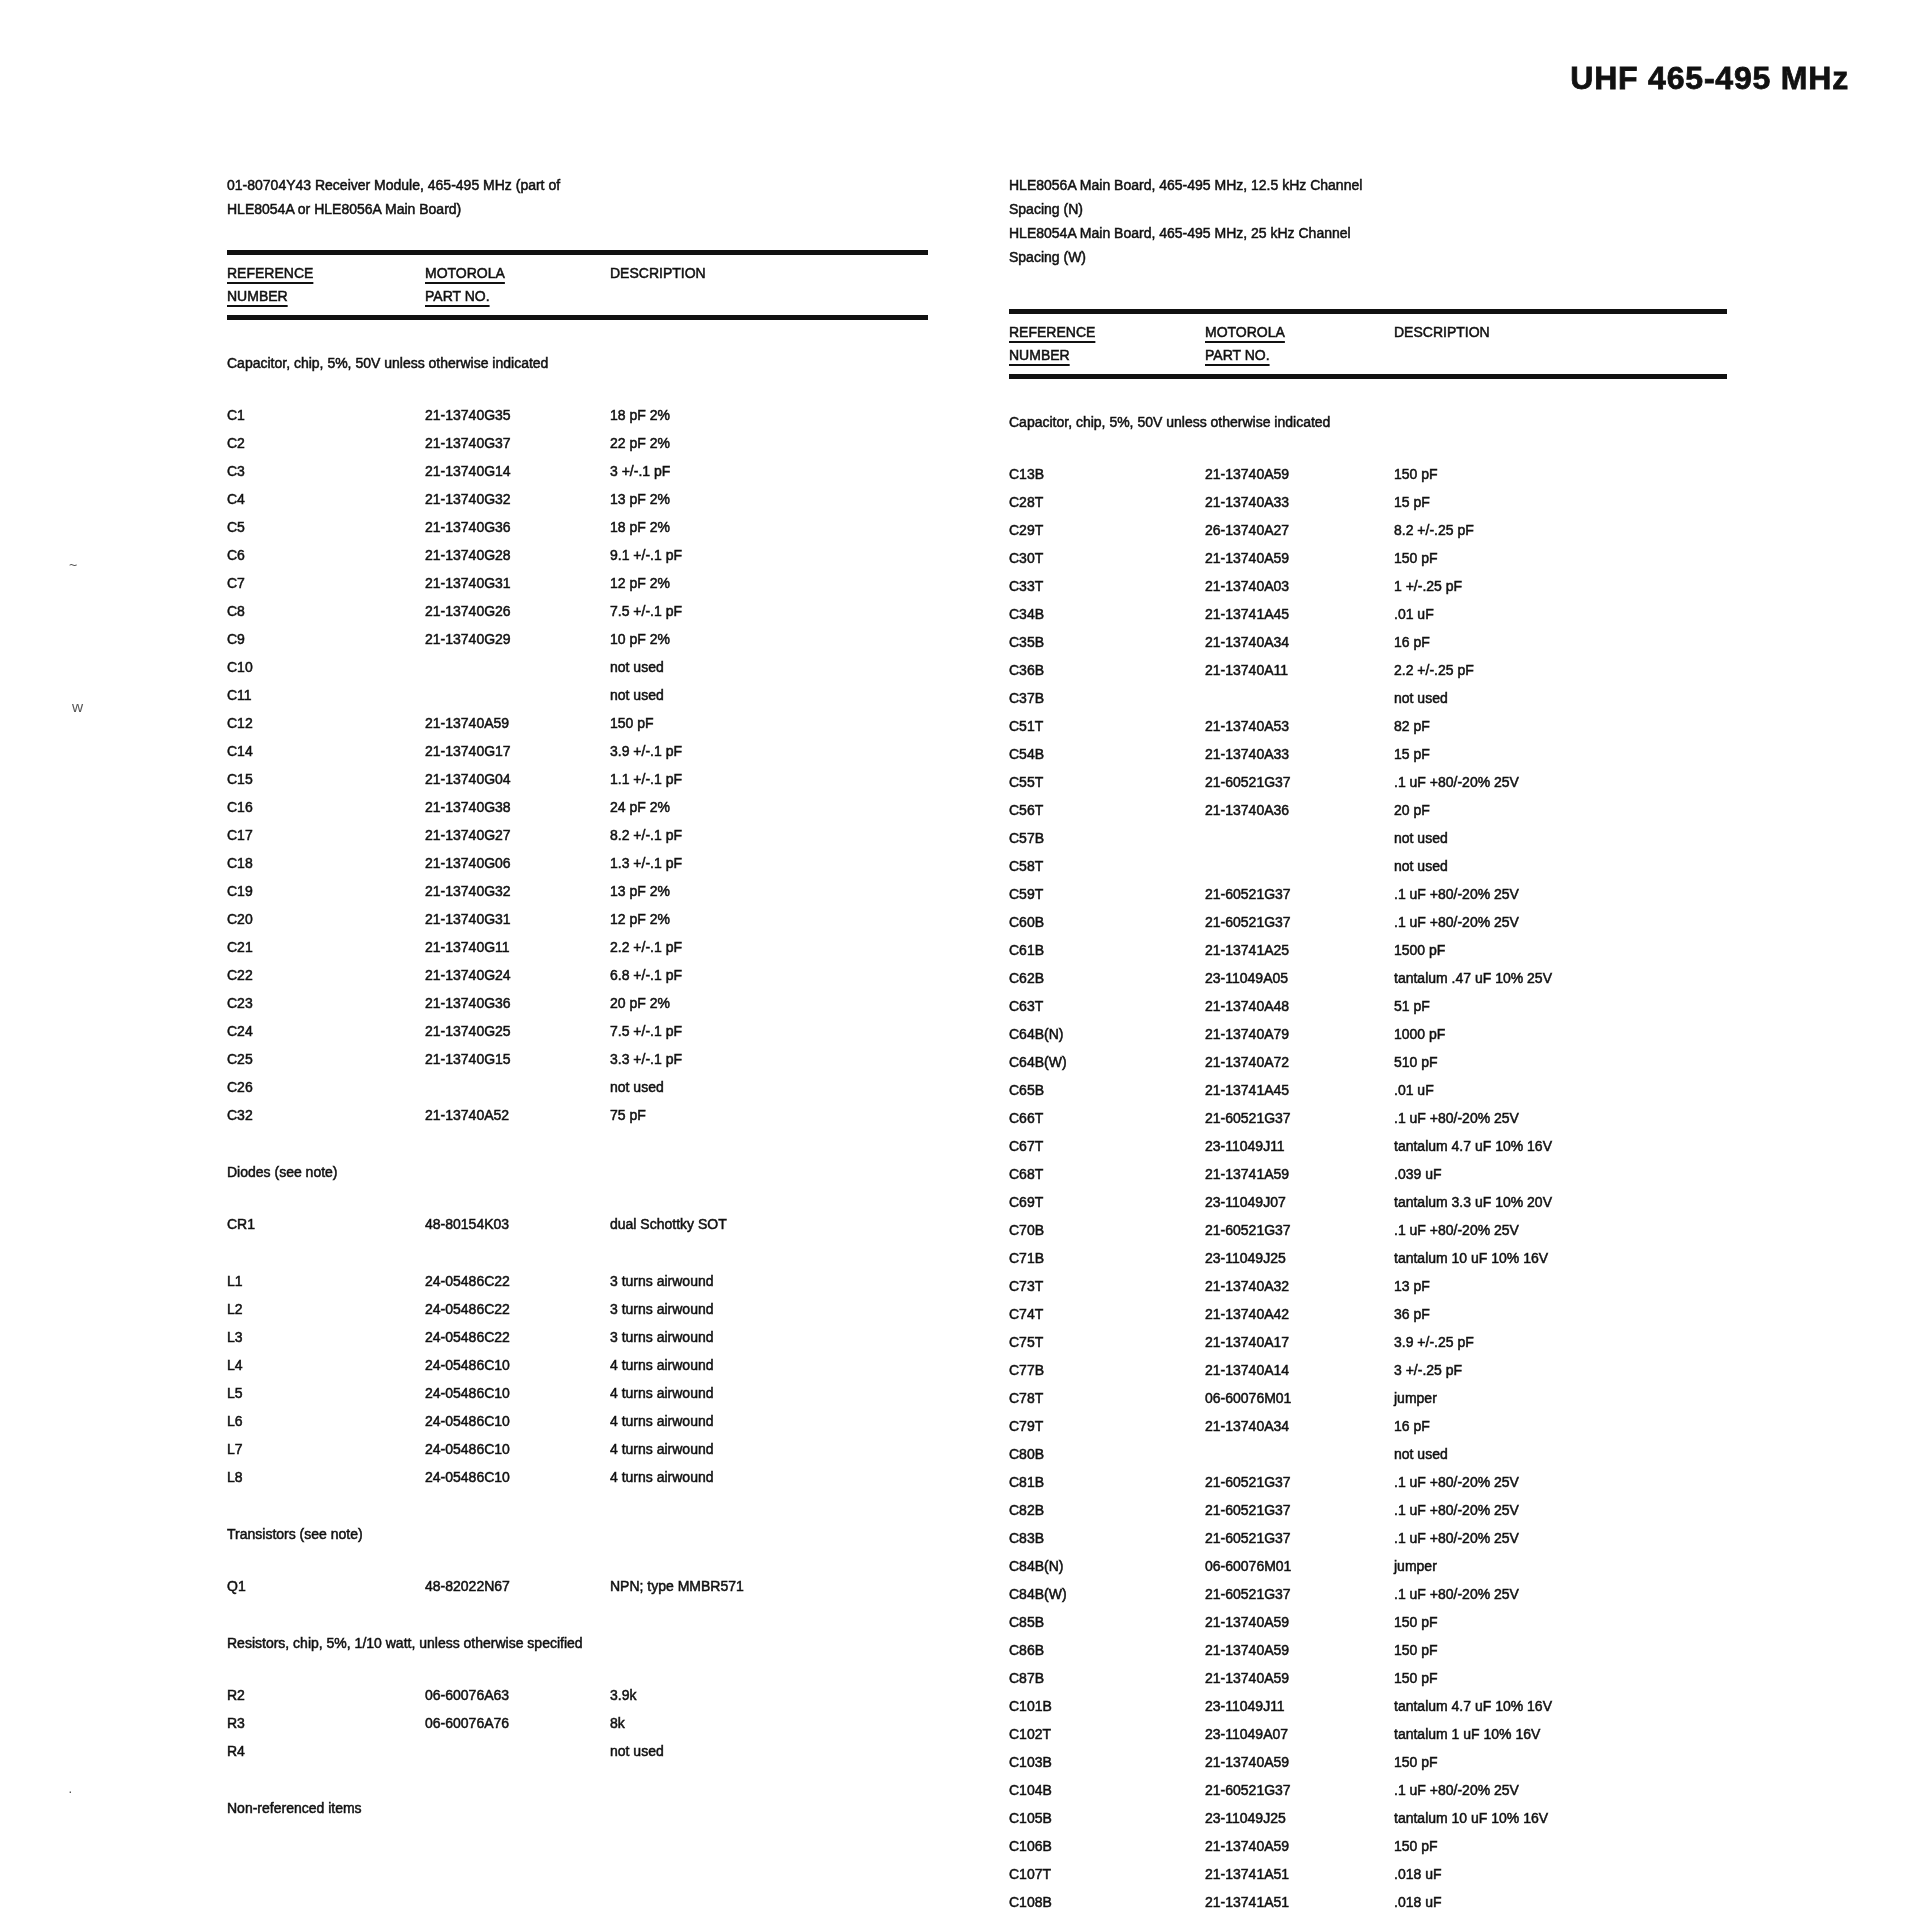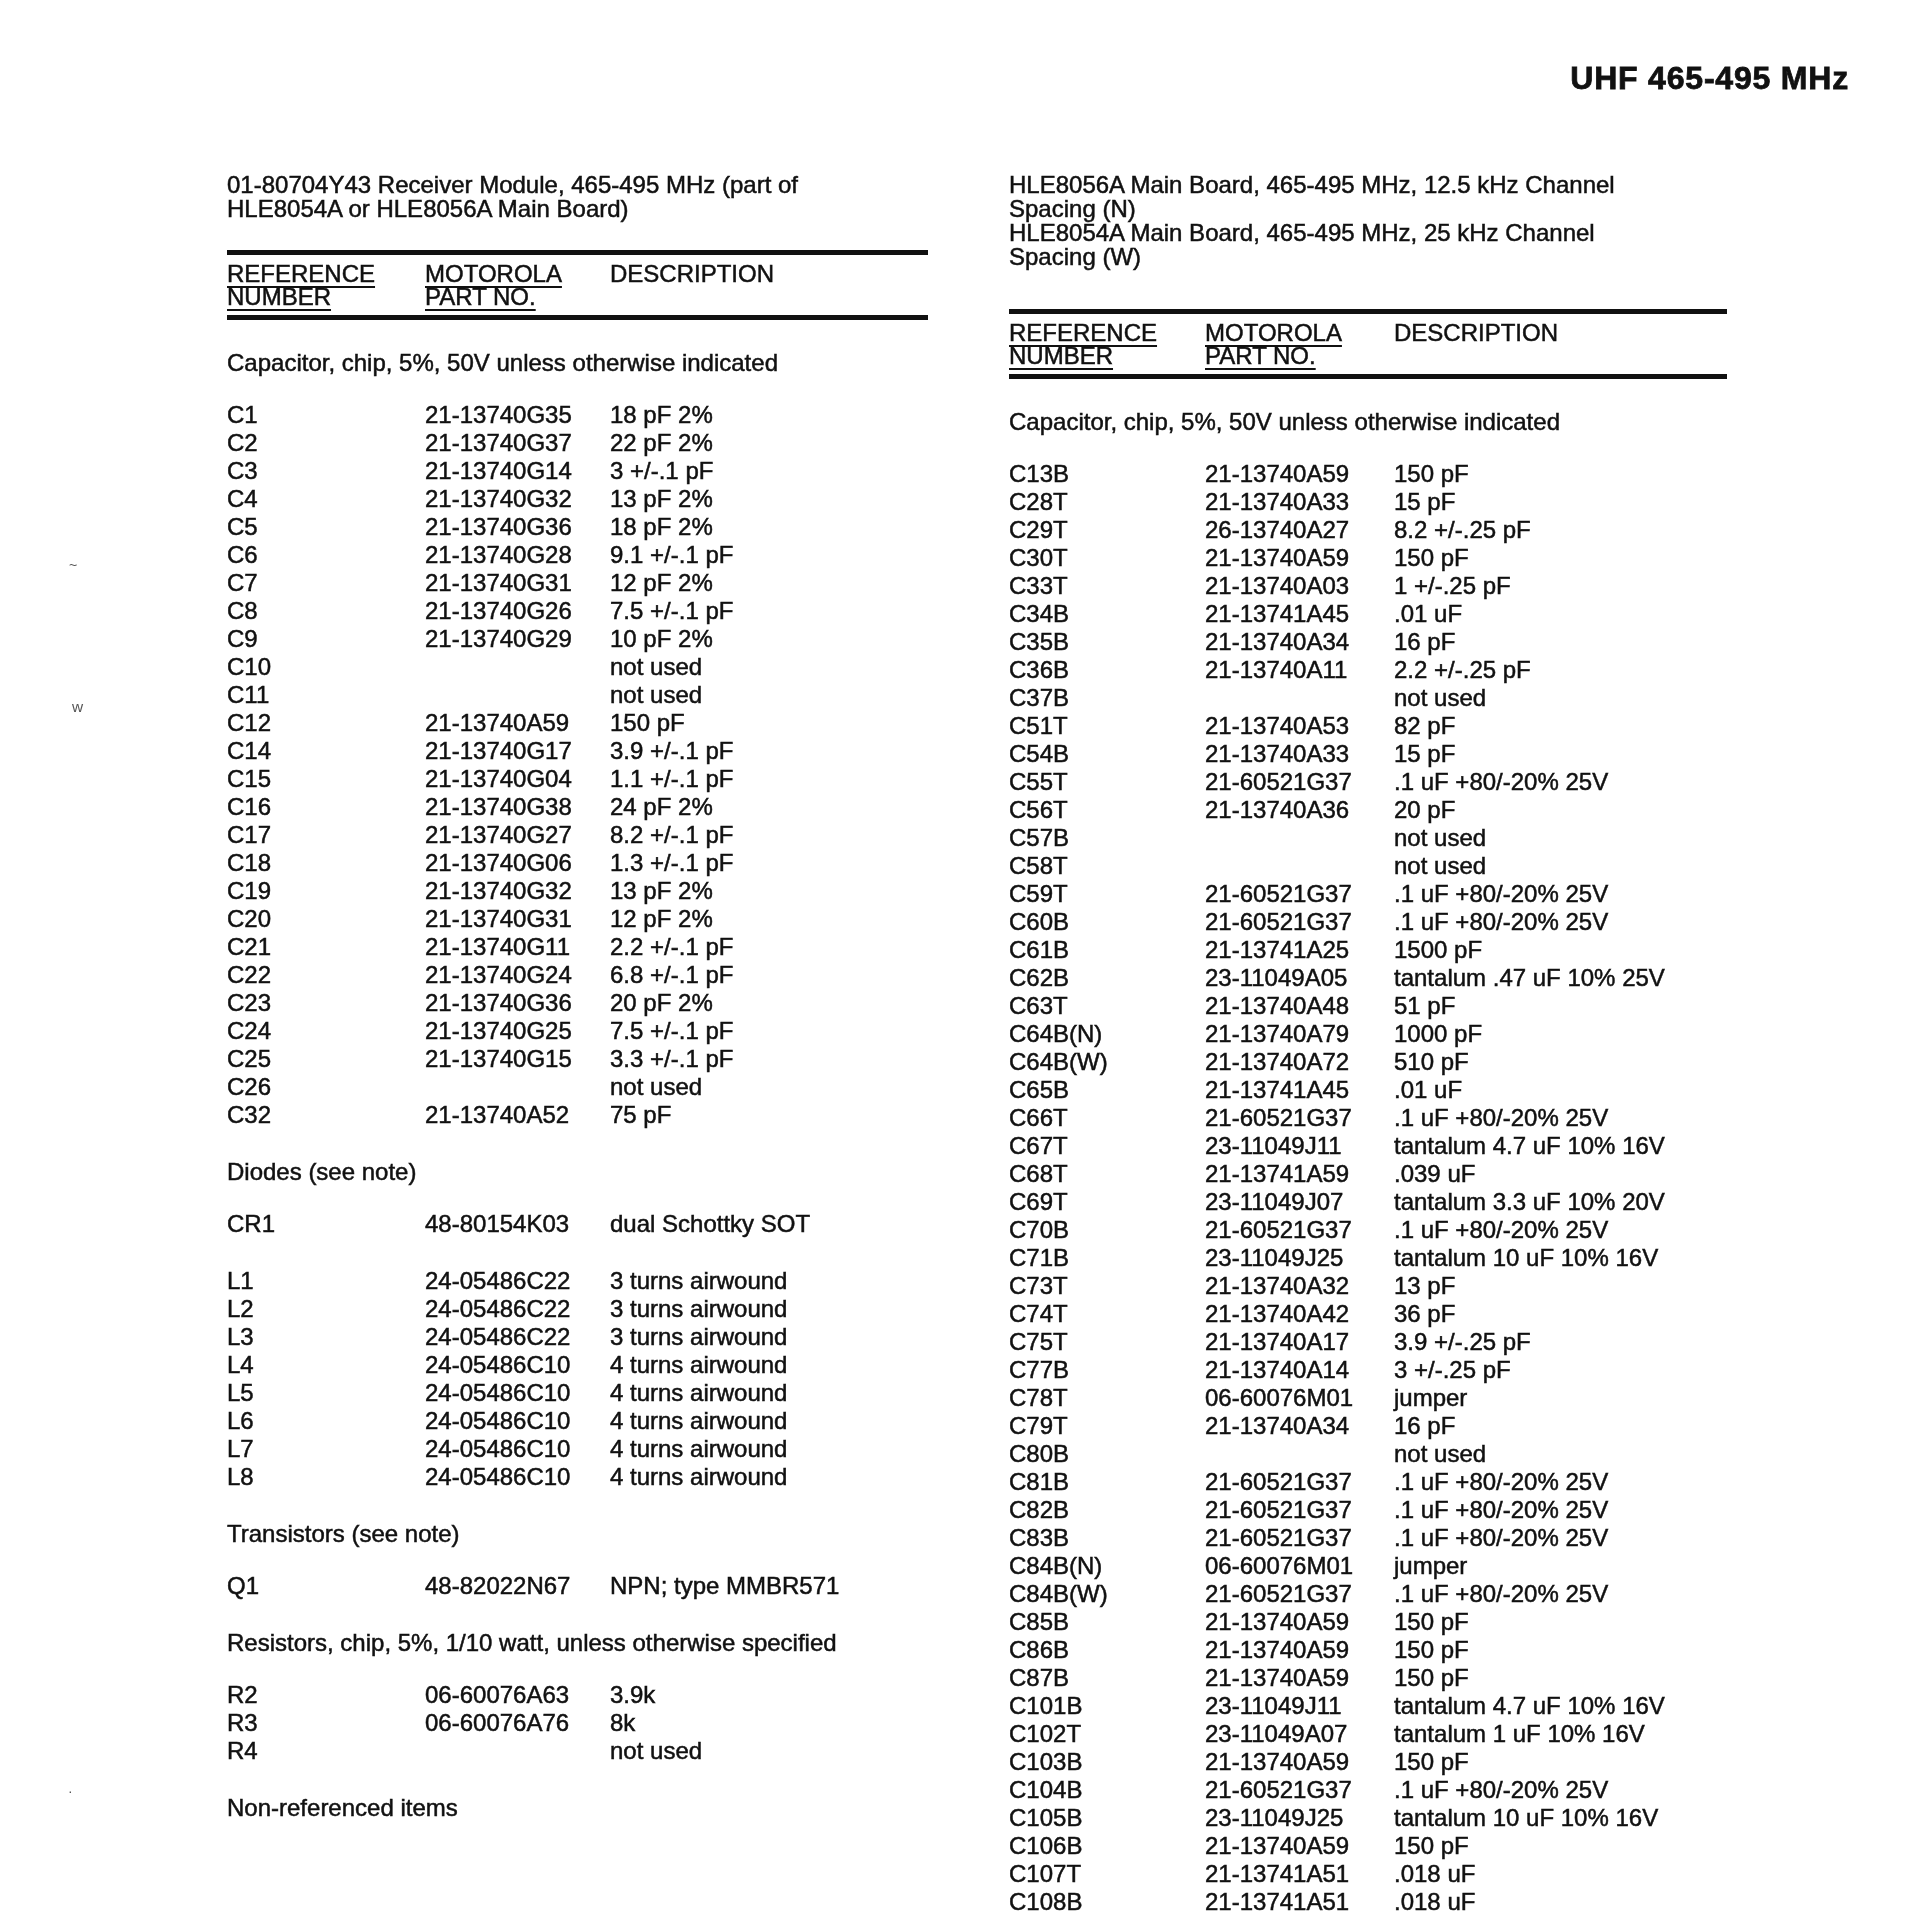--- a/index.html
+++ b/index.html
@@ -3,21 +3,21 @@
 <meta charset="utf-8">
 <style>
   html, body { margin:0; padding:0; background:#ffffff; }
   body { width:1940px; height:2553px; font-family:"Liberation Sans", sans-serif; color:#111; }
   .page { position:relative; width:1940px; height:2553px; overflow:hidden; background:#ffffff;
           -webkit-text-stroke:0.5px #111; }
 
   .doc-header { position:absolute; top:60px; right:91px; font-size:32px; font-weight:700;
                 letter-spacing:0.8px; -webkit-text-stroke:0.8px #111; }
 
-  .col { position:absolute; top:173px; font-size:24px; }
+  .col { position:absolute; top:173px; font-size:14px; }
   .col-left  { left:227px;  width:701px; }
   .col-right { left:1009px; width:718px; }
 
   .title-block .title-line { line-height:24px; white-space:nowrap; }
 
   .rule { height:5.4px; background:#111; }
   .rule-top { margin-top:29px; }
   .col-right .rule-top { margin-top:40px; }
 
   .thead { padding:7px 0 6.2px 0; }

